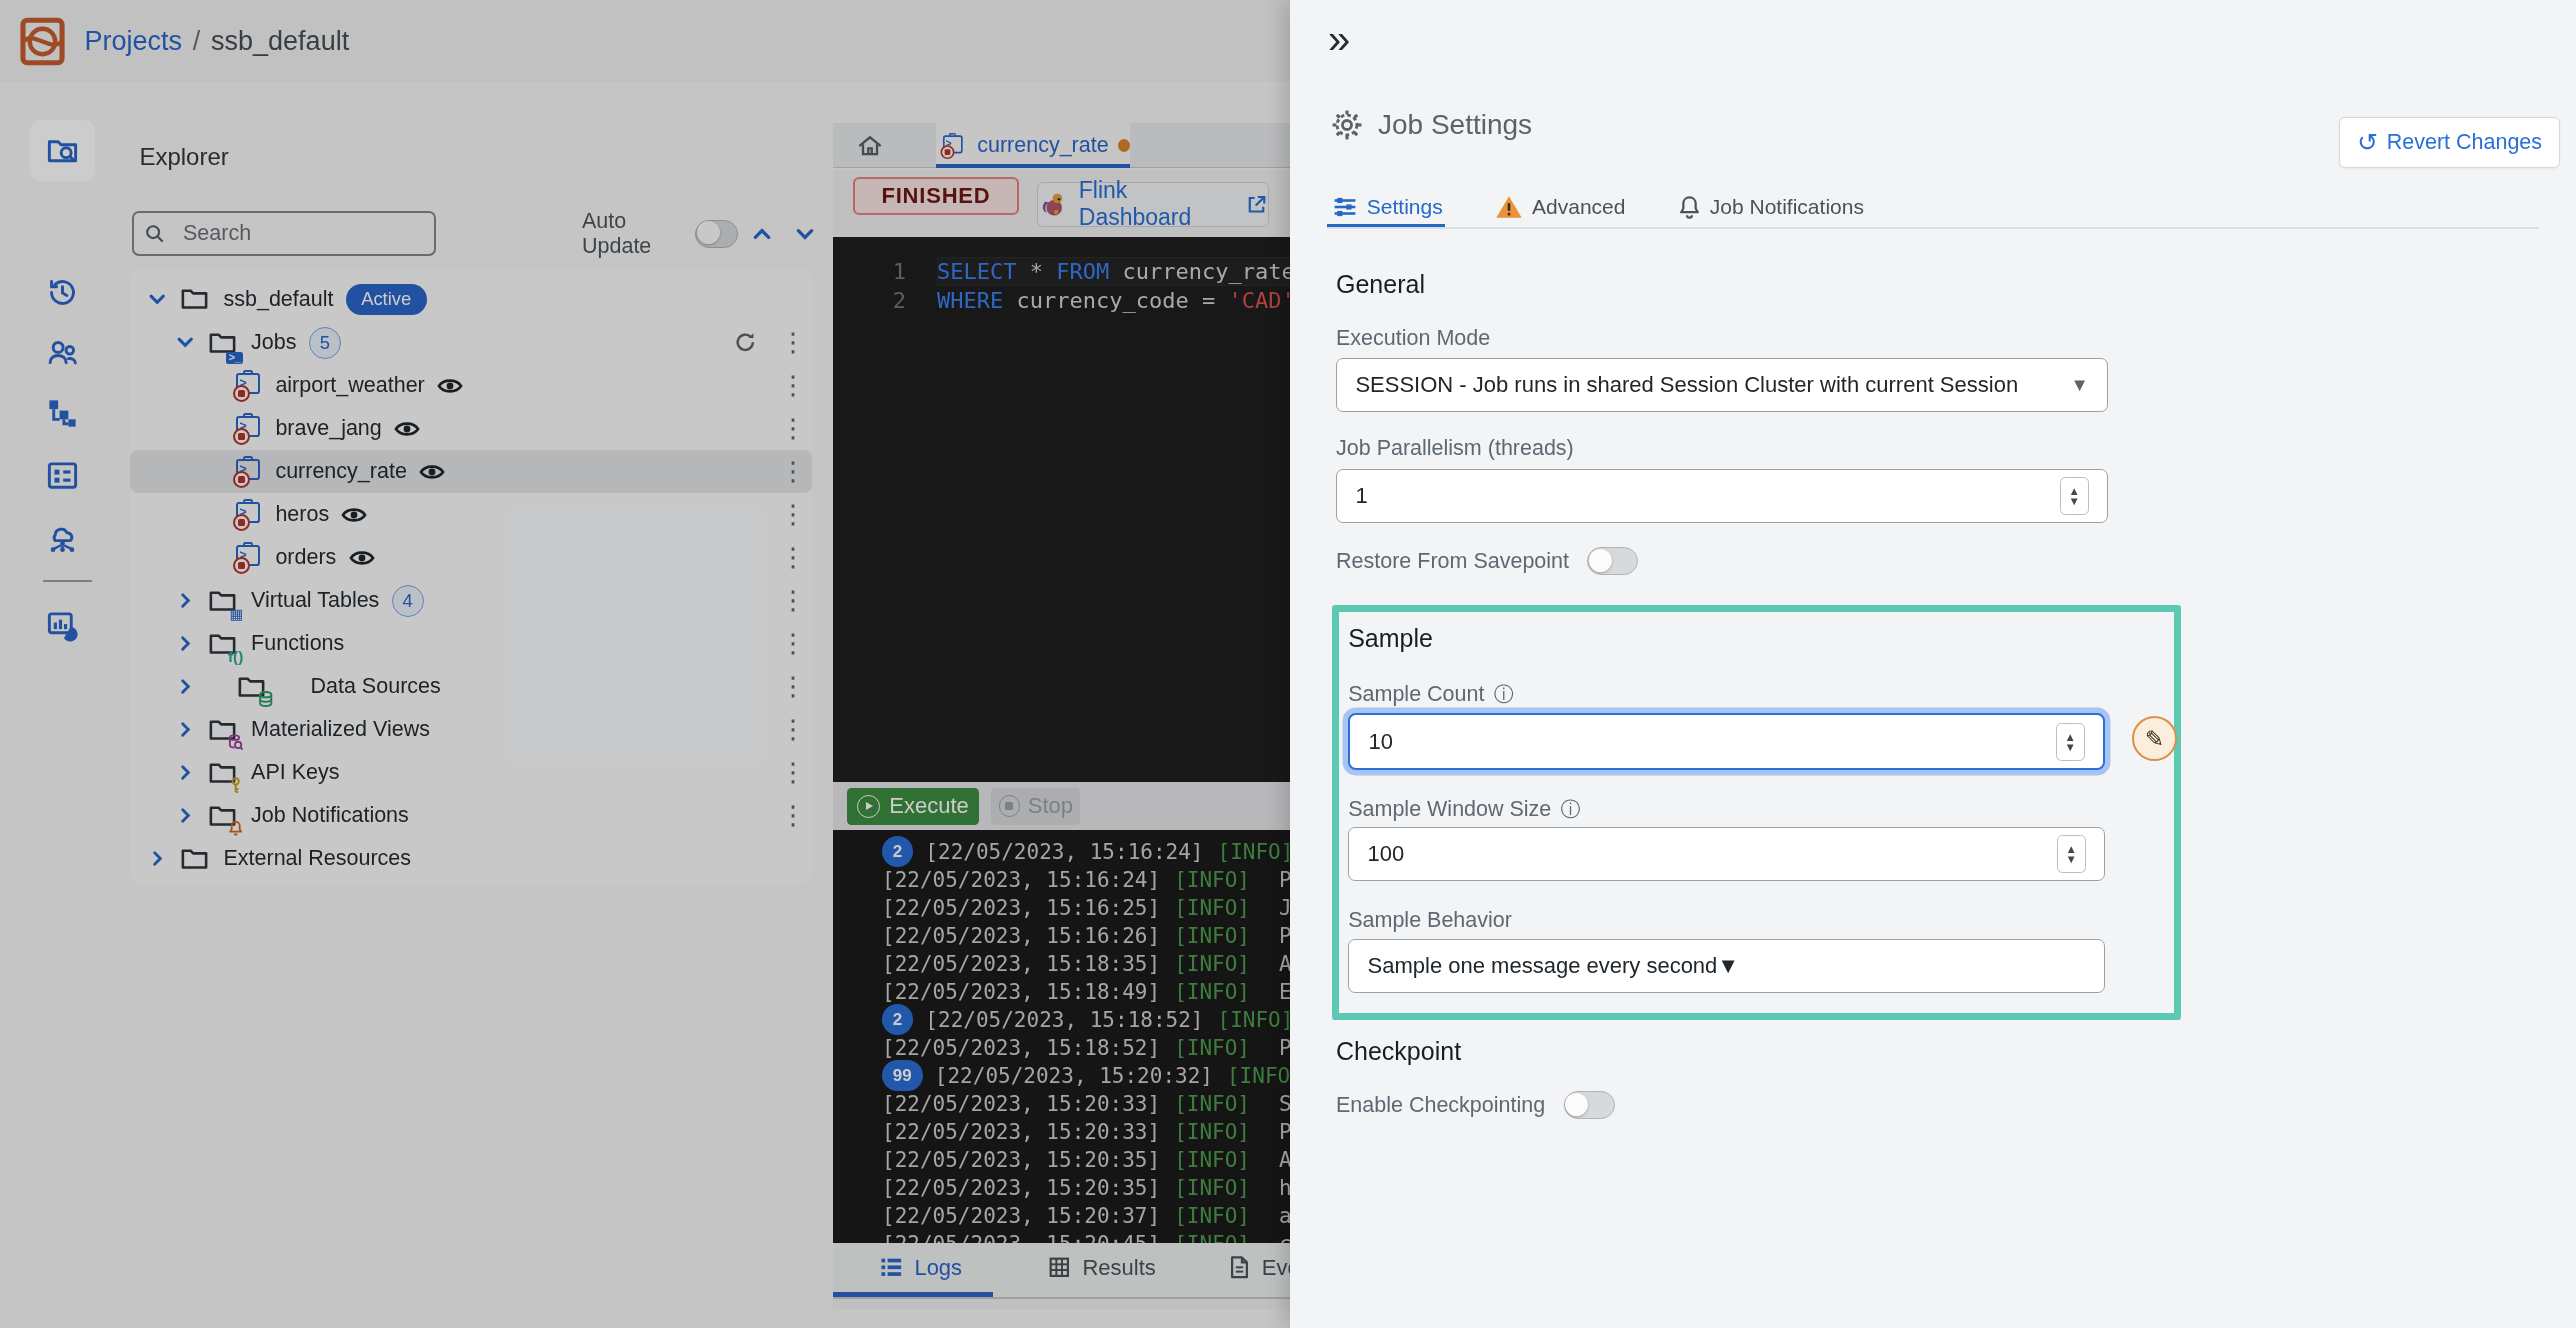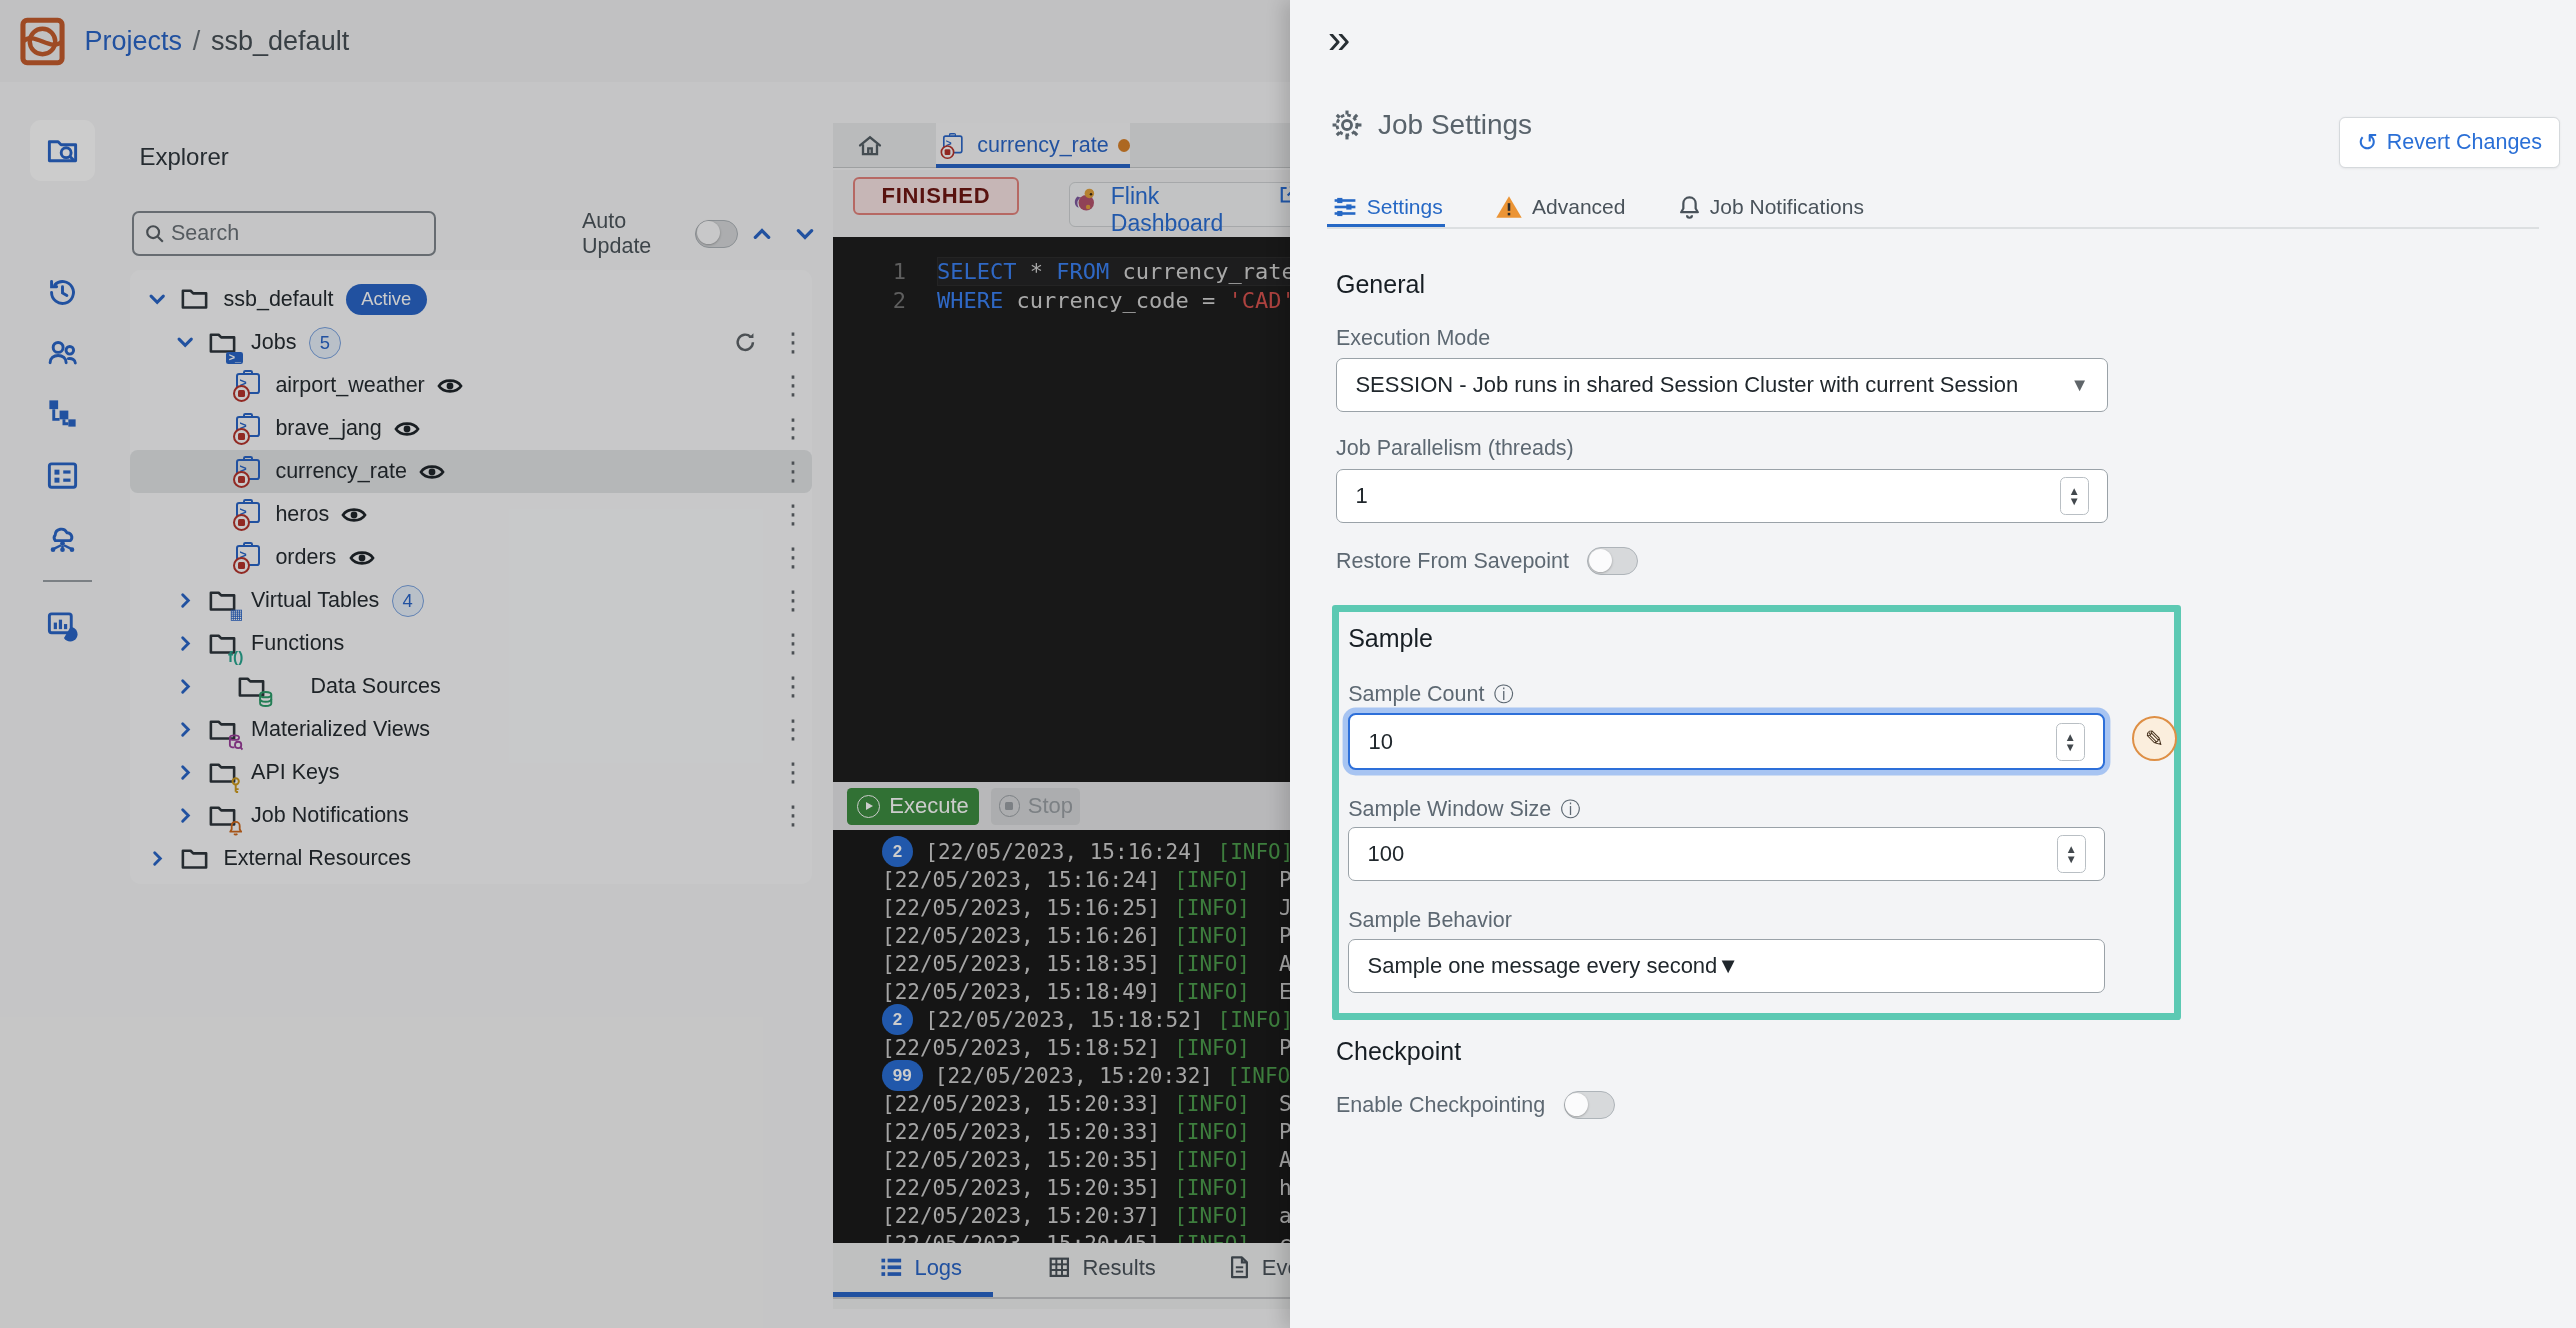--- a/index.html
+++ b/index.html
@@ -20,21 +20,21 @@
 
   
   .rail { position:absolute; left:0; top:82px; width:124px; height:1247px; }
   .rail-item { position:absolute; left:30px; width:65px; height:61px; display:flex; align-items:center; justify-content:center; color:#2a66c8; }
   .rail-item.active { background:#ffffff; border-radius:10.8px; }
   .rail-divider { position:absolute; left:43px; width:49px; height:1.5px; background:#9aa0a5; }
 
   
   .explorer { position:absolute; left:124px; top:82px; width:691px; height:1247px; }
   .exp-title { position:absolute; left:15.4px; top:61px; font-size:24px; color:#30383e; }
-  .exp-search { position:absolute; left:7.7px; top:129px; width:304px; height:45px; border:2.3px solid #81888e; border-radius:7px; display:flex; align-items:center; gap:5px; padding:0 10.8px; }
+  .exp-search { position:absolute; left:7.7px; top:129px; width:304px; height:45px; border:2.3px solid #81888e; border-radius:7px; display:flex; align-items:center; gap:17px; padding:0 10.8px; }
   .exp-search input { border:none; outline:none; background:transparent; font-size:21.5px; color:#3c4349; width:230px; font-family:"Liberation Sans",sans-serif;}
   .exp-search input::placeholder { color:#6b7artha; color:#6b7278; }
   .auto-row { position:absolute; left:458px; top:129px; height:45px; display:flex; align-items:center; gap:14px; }
   .auto-lbl { font-size:21.5px; color:#4d565c; }
   .toggle { width:51px; height:28px; border-radius:15.4px; background:#d7d9db; border:1.5px solid #aeb4b9; position:relative; }
   .toggle .knob { position:absolute; left:0.8px; top:0.8px; width:23px; height:23px; border-radius:50%; background:#fbfbfc; box-shadow:0 0.8px 2.3px rgba(0,0,0,.3); }
   .updown { display:flex; gap:23px; color:#2a66c8; }
 
   .tree-card { position:absolute; left:6.1px; top:188px; width:682px; height:614px; background:#fafbfc; border-radius:10.8px; }
   .trow { position:absolute; left:0; width:682px; height:43px; display:flex; align-items:center; gap:12.3px; font-size:21.5px; color:#262c31; }
@@ -61,21 +61,21 @@
   
   .editor { position:absolute; left:833px; top:123px; width:922px; height:1186px; }
   .tabbar { position:absolute; left:0; top:0; width:922px; height:45px; background:#e9eaeb; border-bottom:1.5px solid #c6c8ca; }
   .tab-home { position:absolute; left:0; top:0; width:74px; height:45px; display:flex; align-items:center; justify-content:center; color:#555f66; }
   .tab-active { position:absolute; left:103px; top:0; width:194px; height:45px; background:#f8f8f9; display:flex; align-items:center; justify-content:center; gap:9.2px; }
   .tab-active .tlabel { color:#2a66c8; font-size:21.5px; }
   .tab-underline { position:absolute; left:103px; top:41px; width:194px; height:3.8px; background:#2a66c8; }
   .dirty-dot { width:13px; height:13px; border-radius:50%; background:#d9822b; }
   .toolbar { position:absolute; left:0; top:47px; width:922px; height:68px; background:#f0f1f2; }
   .finished { position:absolute; left:20px; top:7px; width:166px; height:38px; border:2.3px solid #e4837c; background:#f8e4e4; border-radius:6.1px; color:#6e1713; font-weight:bold; font-size:22px; letter-spacing:0.8px; display:flex; align-items:center; justify-content:center; }
-  .flinkbtn { position:absolute; left:204px; top:11.5px; width:232px; height:45px; background:#f3f4f5; border:1.5px solid #d0d3d5; border-radius:6.1px; display:flex; align-items:flex-start; justify-content:center; gap:10.8px; color:#2a6fd6; font-size:23px;margin-left:32px; }
+  .flinkbtn { position:absolute; left:204px; top:11.5px; width:232px; height:45px; background:#f3f4f5; border:1.5px solid #d0d3d5; border-radius:6.1px; display:flex; align-items:center; justify-content:center; gap:10.8px; color:#2a6fd6; font-size:23px; }
   .code { position:absolute; left:0; top:114px; width:922px; height:545px; background:#1e1e1e; padding-top:20px; font-family:"DejaVu Sans Mono",monospace; font-size:22px; }
   .code-line { display:flex; height:29px; line-height:29px; }
   .code-line .num { width:73px; text-align:right; color:#767676; flex:0 0 auto; }
   .code-line .txt { margin-left:31px; flex:1; white-space:pre; color:#d4d4d4; }
   .code-line.current .txt { background:#252526; box-shadow:inset 0 0 0 0.8px #303031; }
   .tok-kw { color:#3b82f6;text-align:right; }
   .tok-pl { color:#d4d4d4; }
   .tok-str { color:#d9534f; }
   .execbar { position:absolute; left:0; top:659px; width:922px; height:48px; background:#e6e7e9; display:flex; align-items:center; gap:12.3px; padding-left:14px; }
   .btn-exec { width:132px; height:37px; background:#3e8e41; border-radius:4.6px; color:#ffffff; font-size:22px; display:flex; align-items:center; justify-content:center; gap:9.2px; }

